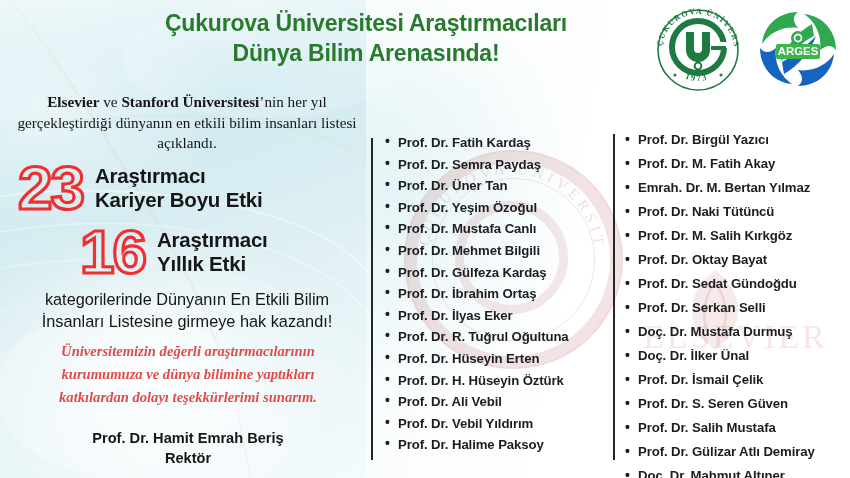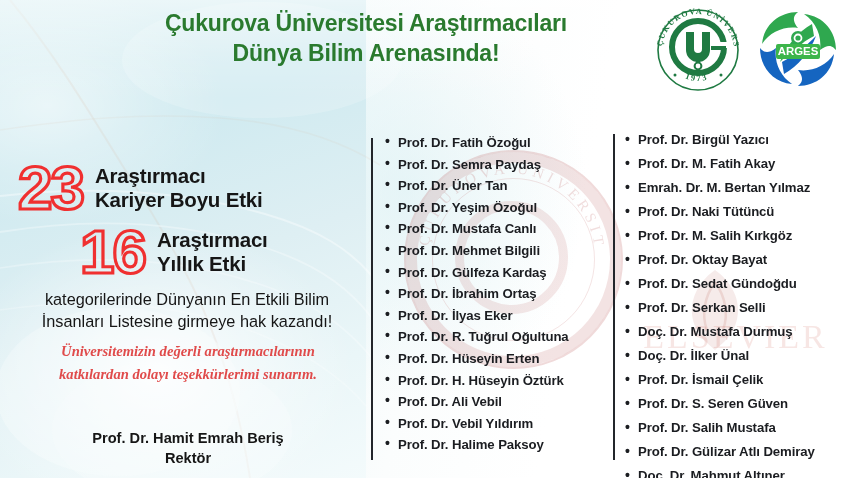--- a/index.html
+++ b/index.html
@@ -313,20 +313,23 @@
       <path d="M 62 22 C 48 30, 36 44, 30 60 C 40 50, 52 40, 64 34 Z" fill="#2fa84f"></path>
       <path d="M 34 72 C 48 64, 60 50, 66 34 C 56 44, 44 54, 32 60 Z" fill="#1565c0"></path>
       <circle cx="48" cy="36" r="7" fill="#2fa84f"></circle>
       <circle cx="48" cy="36" r="4.4" fill="#ffffff"></circle>
       <circle cx="48" cy="36" r="2.6" fill="#2fa84f"></circle>
       <rect x="26" y="42" width="44" height="15" rx="2" fill="#3cb54a"></rect>
       <text x="48" y="53.4" text-anchor="middle" font-family="Liberation Sans, sans-serif" font-size="11.4" font-weight="bold" fill="#ffffff">ARGES</text>
     </svg>
   </div>
 
+  <div class="intro">
+    <b>Elsevier</b><span> ve </span><b>Stanford Üniversitesi</b><span>’nin her yıl gerçekleştirdiği dünyanın en etkili bilim insanları listesi açıklandı.</span>
+  </div>
 
   <div class="stat-row first">
     <div class="big-num">23</div>
     <div class="stat-label">
       <div>Araştırmacı</div>
       <div>Kariyer Boyu Etki</div>
     </div>
   </div>
 
   <div class="stat-row second">
@@ -337,34 +340,35 @@
     </div>
   </div>
 
   <div class="kategori">
     <div>kategorilerinde Dünyanın En Etkili Bilim</div>
     <div>İnsanları Listesine girmeye hak kazandı!</div>
   </div>
 
   <div class="thanks">
     <div>Üniversitemizin değerli araştırmacılarının</div>
+    <div>kurumumuza ve dünya bilimine yaptıkları</div>
     <div>katkılardan dolayı teşekkürlerimi sunarım.</div>
   </div>
 
   <div class="signature">
     <div>Prof. Dr. Hamit Emrah Beriş</div>
     <div>Rektör</div>
   </div>
 
 
   <div class="divider d1"></div>
   <div class="divider d2"></div>
 
   <ul class="name-col col-a" id="col-a">
-      <li>Prof. Dr. Fatih Özoğul</li>
+      <li>Prof. Dr. Fatih Kardaş</li>
       <li>Prof. Dr. Semra Paydaş</li>
       <li>Prof. Dr. Üner Tan</li>
       <li>Prof. Dr. Yeşim Özoğul</li>
       <li>Prof. Dr. Mustafa Canlı</li>
       <li>Prof. Dr. Mehmet Bilgili</li>
       <li>Prof. Dr. Gülfeza Kardaş</li>
       <li>Prof. Dr. İbrahim Ortaş</li>
       <li>Prof. Dr. İlyas Eker</li>
       <li>Prof. Dr. R. Tuğrul Oğultuna</li>
       <li>Prof. Dr. Hüseyin Erten</li>

